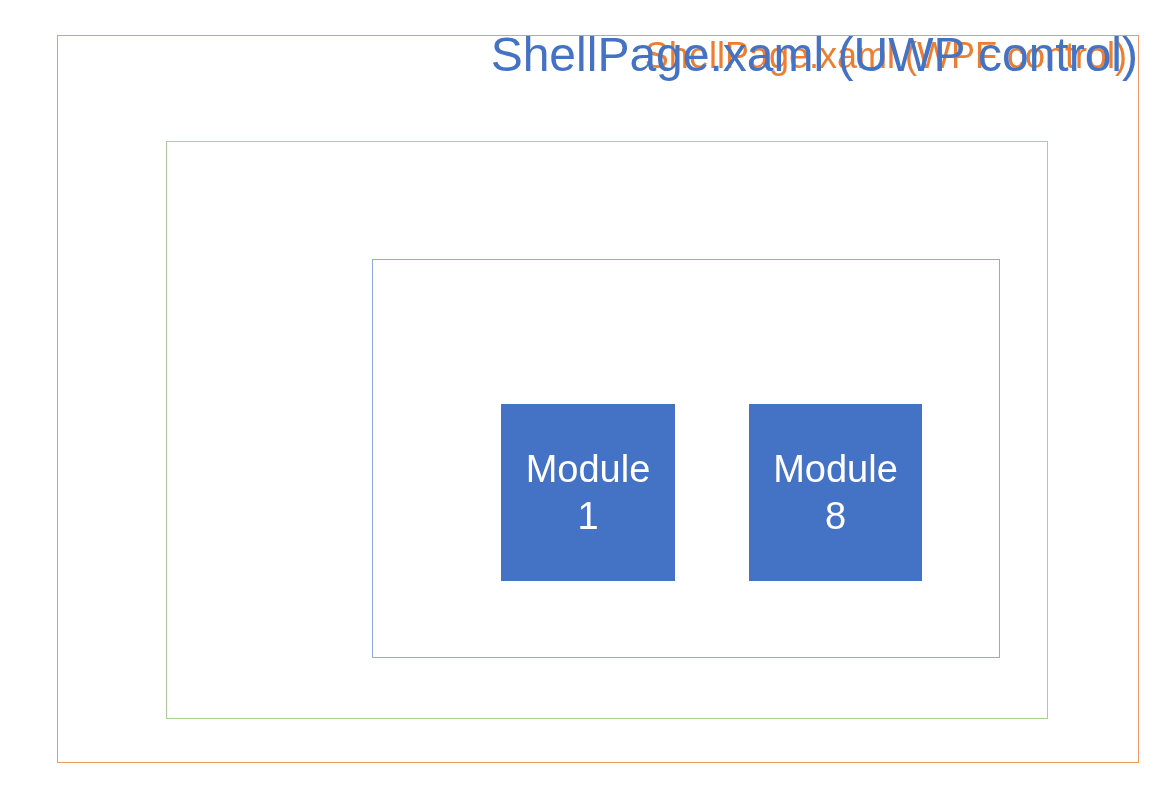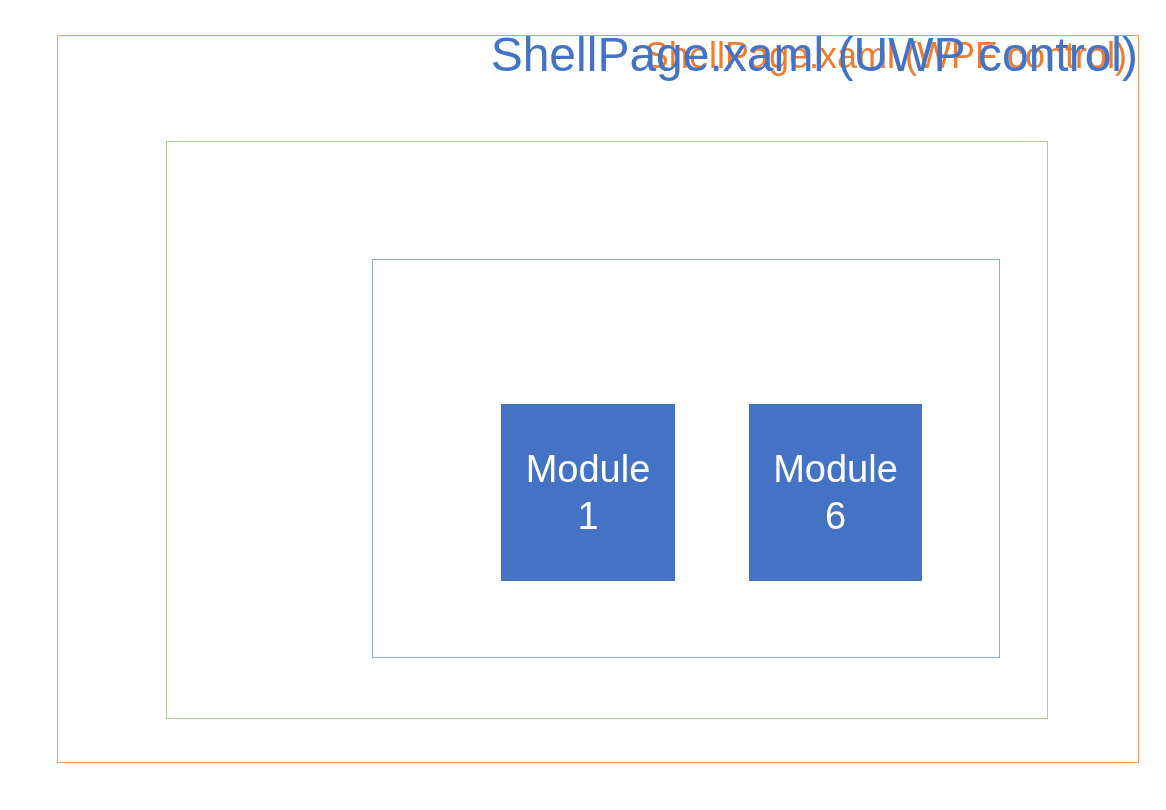--- a/index.html
+++ b/index.html
@@ -134,16 +134,16 @@
   <div class="layer-caption caption-outer">ShellPage.xaml (WPF control)</div>
 
 
   <div class="layer-caption caption-inner">ShellPage.xaml (UWP control)</div>
 
   <div class="module-box module-1">
     <span class="module-label">Module 1</span>
   </div>
 
   <div class="module-box module-2">
-    <span class="module-label">Module 6</span>
+    <span class="module-label">Module 8</span>
   </div>
 
 </div>
 
 </body></html>

